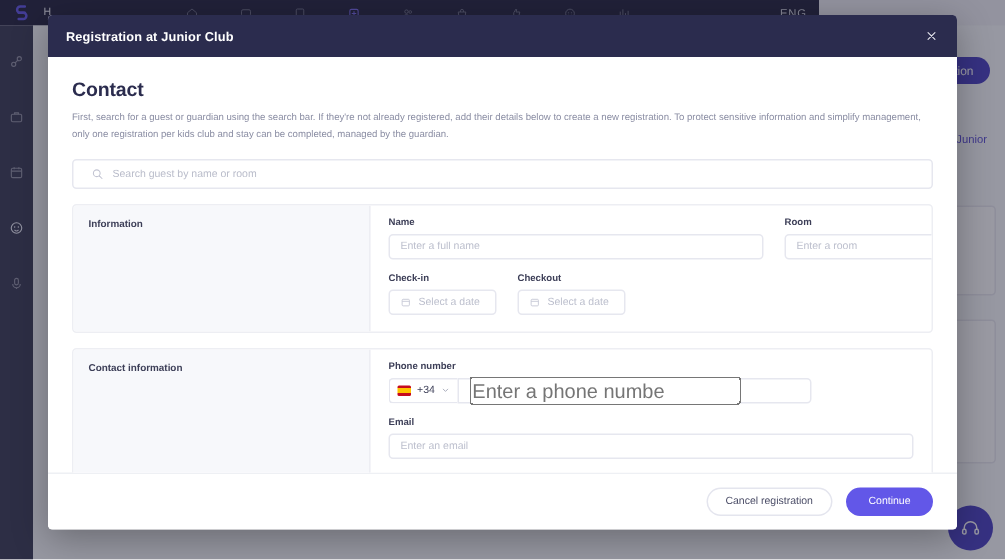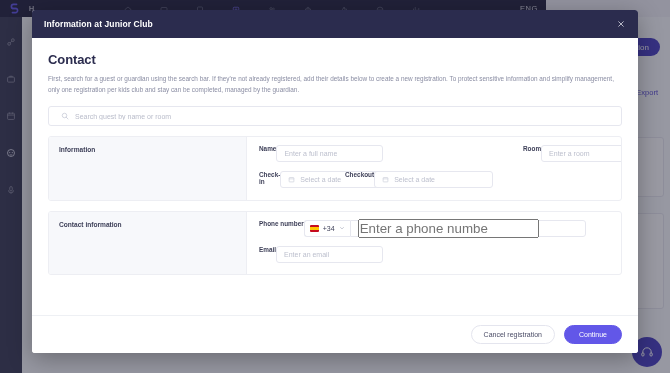--- a/index.html
+++ b/index.html
@@ -110,21 +110,21 @@
   }
   .section-aside {
     width: 198px; flex: none; background: #f7f8fb; padding: 9px 10px;
     border-right: 1px solid #edeef3;
   }
   .section-aside-title { font-size: 6.6px; color: #3c3e57; font-weight: bold; }
   .section-main { flex: 1; padding: 8px 12px 11px 12px; }
 
   .field-row { display: flex; gap: 14px; }
   .field-row + .field-row { margin-top: 9px; }
-  .field { display: flex; }
+  .field { display: flex; flex-direction: column; }
   .field.grow { flex: 1; }
   .field.half { width: 250px; }
   .field-label { font-size: 6.4px; color: #3c3e57; font-weight: bold; margin-bottom: 4px; }
   .control {
     height: 17px; border: 1px solid #e6e7ef; border-radius: 3px; background: #fff;
     display: flex; align-items: center; padding: 0 7px;
   }
   .control input {
     border: 0; outline: 0; flex: 1; font-size: 7px; color: #3c3e57;
     font-family: "Liberation Sans", sans-serif; background: transparent; min-width: 0;
@@ -275,37 +275,37 @@
     </div>
 
     <div class="bg-content">
       <div class="bg-card c1"></div>
       <div class="bg-card c2"></div>
       <div class="bg-card c3"></div>
       <div class="bg-card c4"></div>
     </div>
 
     <div class="bg-btn-primary">Registration</div>
-    <div class="bg-link">Export</div>
+    <div class="bg-link">Junior</div>
 
     <div class="bg-fab">
       <svg width="14" height="14" viewBox="0 0 16 16">
         <path d="M3.2 9.5V8a4.8 4.8 0 0 1 9.6 0v1.5" fill="none" stroke="#ffffff" stroke-width="1.1"></path>
         <rect x="2" y="9" width="2.6" height="3.6" rx="1.2" fill="none" stroke="#ffffff" stroke-width="1.1"></rect>
         <rect x="11.4" y="9" width="2.6" height="3.6" rx="1.2" fill="none" stroke="#ffffff" stroke-width="1.1"></rect>
       </svg>
     </div>
   </div>
 
   <div class="overlay"></div>
 
   <div class="modal">
 
     <div class="modal-header">
-      <div class="modal-title">Information at Junior Club</div>
+      <div class="modal-title">Registration at Junior Club</div>
       <div class="modal-close">
         <svg width="8" height="8" viewBox="0 0 16 16">
           <path d="M3.4 3.4l9.2 9.2M12.6 3.4l-9.2 9.2" stroke="#e7e7ef" stroke-width="1.5" stroke-linecap="round"></path>
         </svg>
       </div>
     </div>
 
     <div class="modal-body">
 
       <div class="m-heading">Contact</div>

